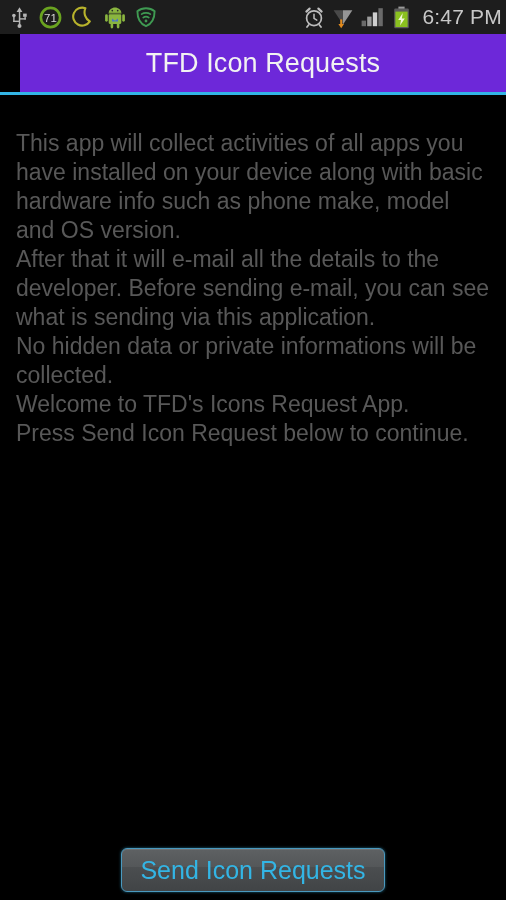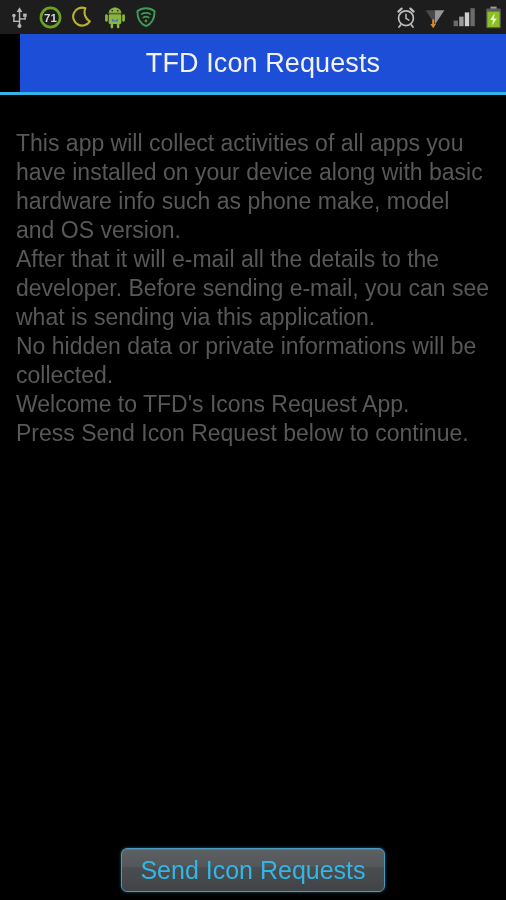--- a/index.html
+++ b/index.html
@@ -27,21 +27,20 @@
   
   .statusbar {
     position: relative;
     height: 34px;
     flex: 0 0 34px;
     background: #1d1d1d;
     display: flex;
     align-items: center;
     padding: 0 4px 0 10px;
     box-sizing: border-box;
-    font-weight: bold;
   }
   .status-left {
     display: flex;
     align-items: center;
     gap: 9px;
     flex: 1 1 auto;
   }
   .status-right {
     display: flex;
     align-items: center;
@@ -57,21 +56,21 @@
     font-size: 21px;
     letter-spacing: 0.2px;
     margin-left: 5px;
     white-space: nowrap;
   }
 
   
   .actionbar {
     flex: 0 0 auto;
     height: 58px;
-    background: #1d4ed8;
+    background: #6d28d9;
     display: flex;
     align-items: center;
     justify-content: center;
     position: relative;
     margin-left: 20px;
   }
   .actionbar-title {
     color: #f2f2f2;
     font-size: 27px;
     font-weight: normal;
@@ -242,20 +241,21 @@
 
       <span class="sicon">
         <svg width="17" height="23" viewBox="0 0 17 23">
           <rect x="5.4" y="0.6" width="6.2" height="2.4" fill="#9a9a9a"></rect>
           <rect x="1.2" y="2.6" width="14.6" height="19.6" rx="1.2" fill="#5c5c5c"></rect>
           <rect x="2.4" y="5.6" width="12.2" height="15.4" fill="#8ac11f"></rect>
           <path d="M9.8 7.0 L5.2 13.9 L8.0 13.9 L7.0 19.6 L11.8 12.4 L8.8 12.4 Z" fill="#f1f7d9"></path>
         </svg>
       </span>
 
+      <span class="clock">6:47 PM</span>
     </div>
   </div>
 
   <div class="actionbar">
     <h1 class="actionbar-title">TFD Icon Requests</h1>
   </div>
   <div class="accent-line"></div>
 
   <div class="content">
 

